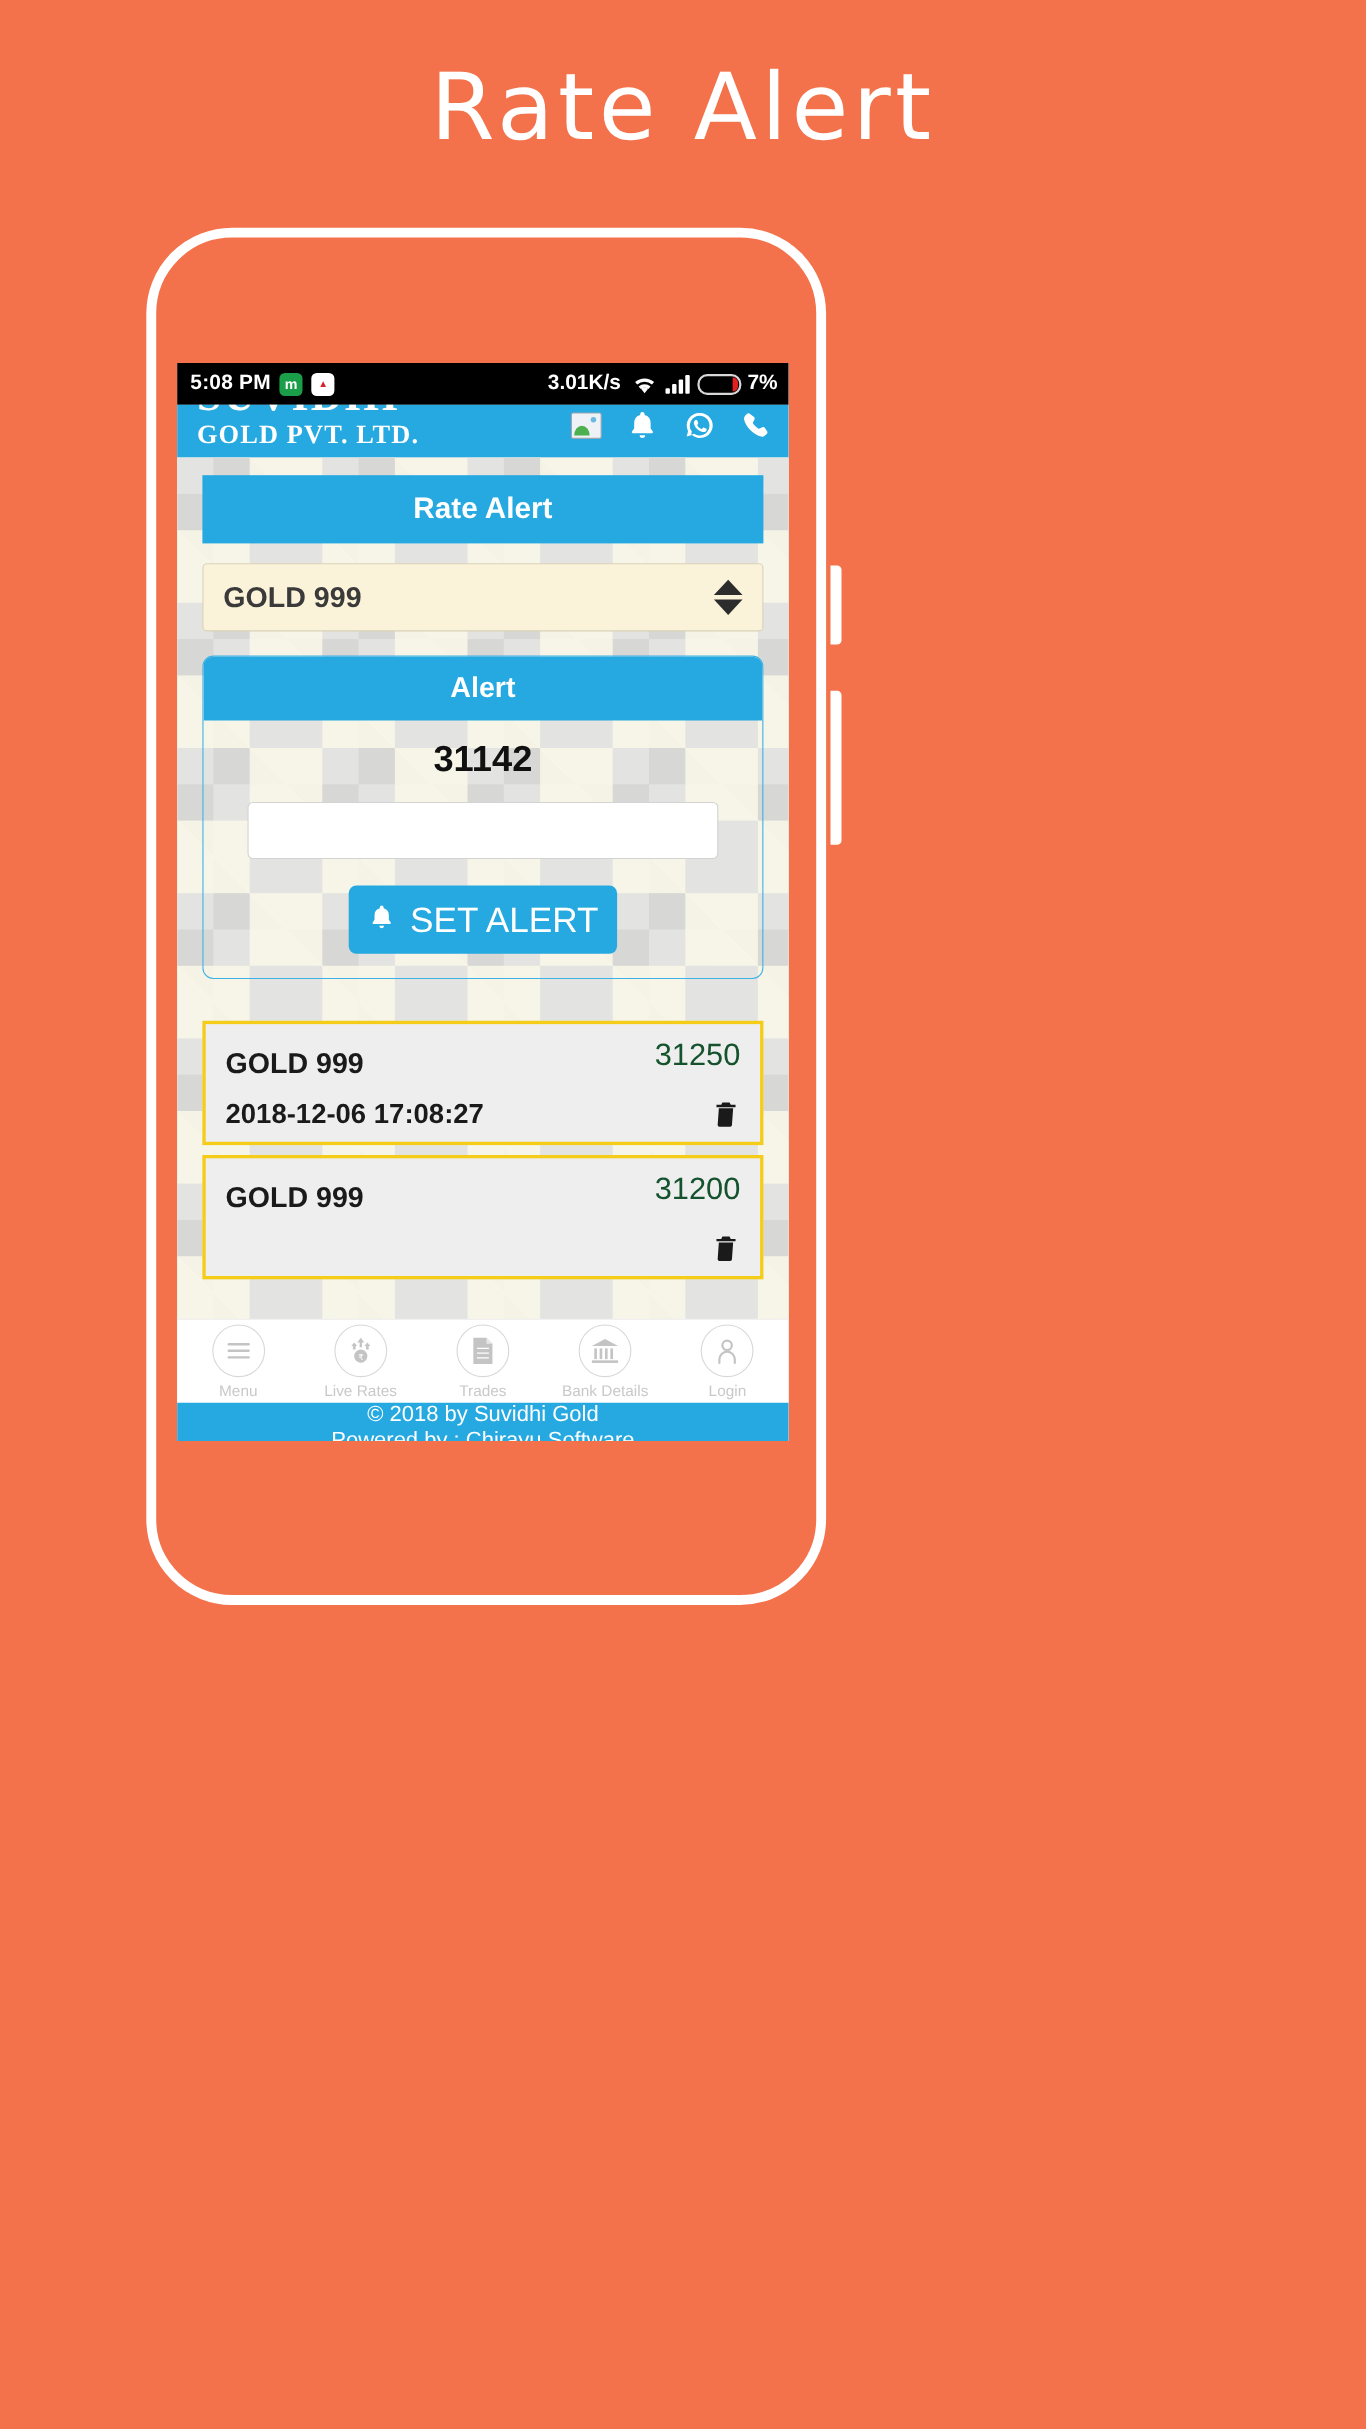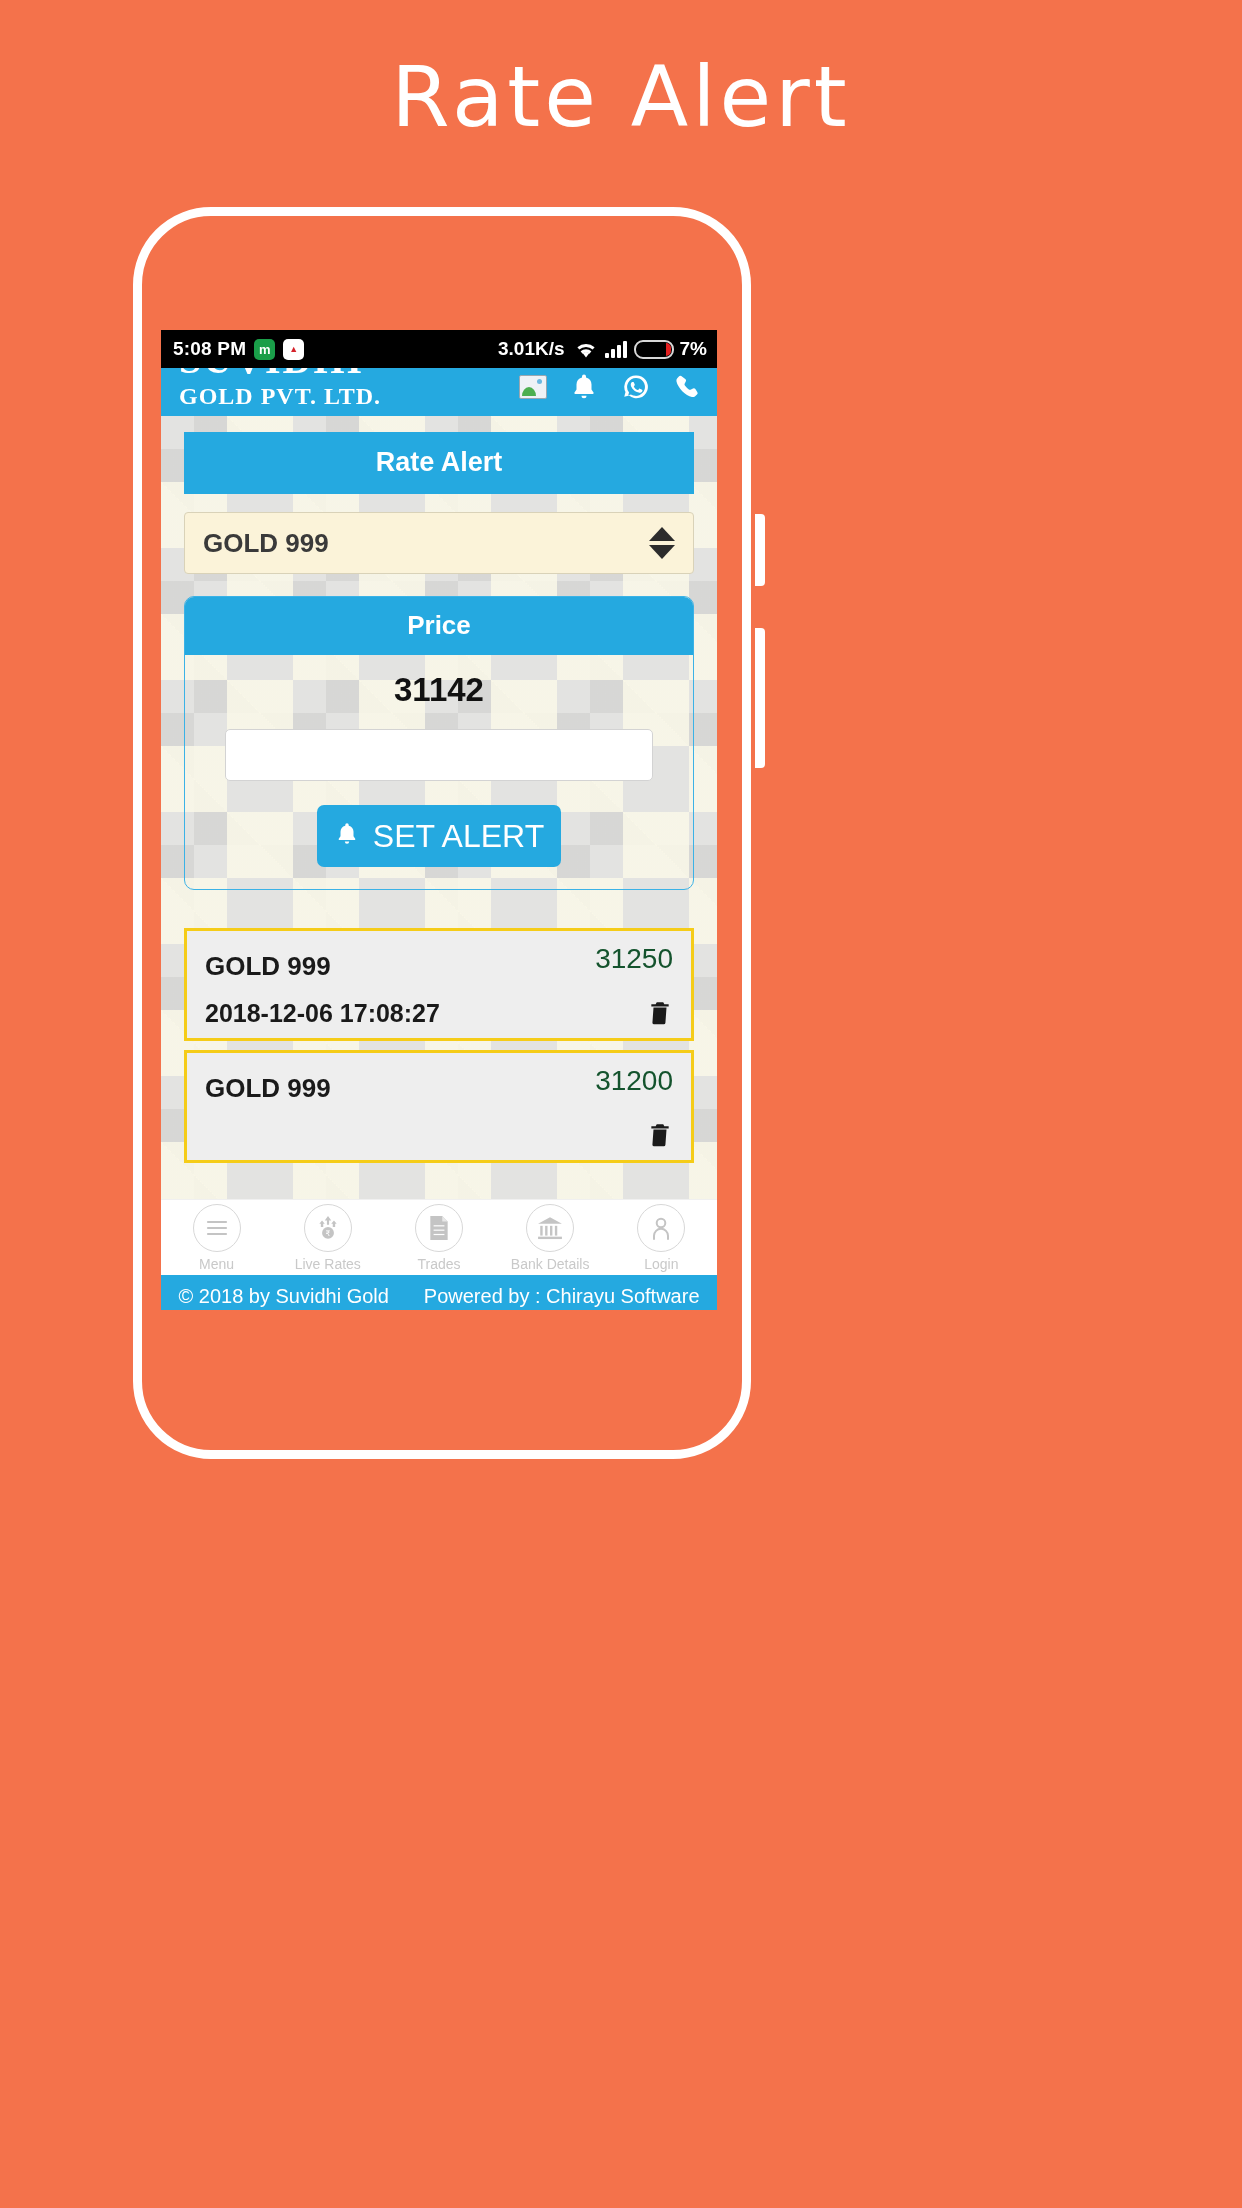--- a/index.html
+++ b/index.html
@@ -236,20 +236,21 @@
     font-size:14px;color:#c9c9c9;margin-top:4px;
     font-family:"Liberation Sans", sans-serif;
   }
 
   
   .footer{
     height:42px;background:#25a9e0;color:#ffffff;
     display:flex;align-items:center;justify-content:space-around;
     font-size:20px;
     box-sizing:border-box;
+    flex-direction:column;
   }
 </style>
 </head>
 <body>
 
 <div class="poster-title">Rate Alert</div>
 
 <div class="phone-frame">
   <div class="phone-btn b1"></div>
   <div class="phone-btn b2"></div>
@@ -317,21 +318,21 @@
 
       <div class="select-box">
         <span class="select-value">GOLD 999</span>
         <span class="spin">
           <span class="up"></span>
             <span class="dn"></span>
         </span>
       </div>
 
       <div class="price-panel">
-        <div class="price-head">Price</div>
+        <div class="price-head">Alert</div>
         <div class="price-body">
           <div class="price-value">31142</div>
           <input class="price-input" type="text" value="" placeholder="" style="">
           <button class="set-alert-btn">
             <span>
               <svg width="26" height="26" viewBox="0 0 24 24" fill="#fff">
                 <path d="M12 2a1.6 1.6 0 011.6 1.6v.7A6 6 0 0118 10v4l1.6 2.3c.3.5 0 1.2-.6 1.2H5c-.6 0-.9-.7-.6-1.2L6 14v-4a6 6 0 014.4-5.7v-.7A1.6 1.6 0 0112 2z"></path>
                 <path d="M10 19h4a2 2 0 01-4 0z"></path>
               </svg>
             </span>

